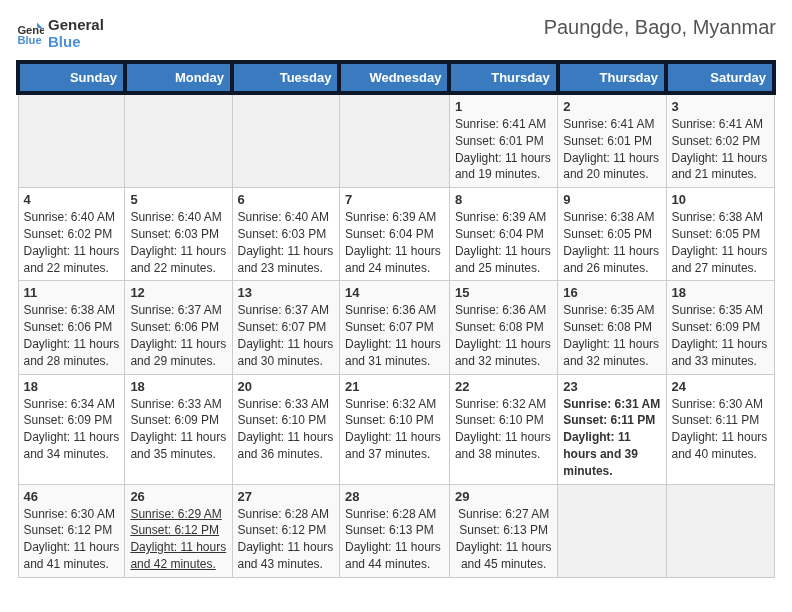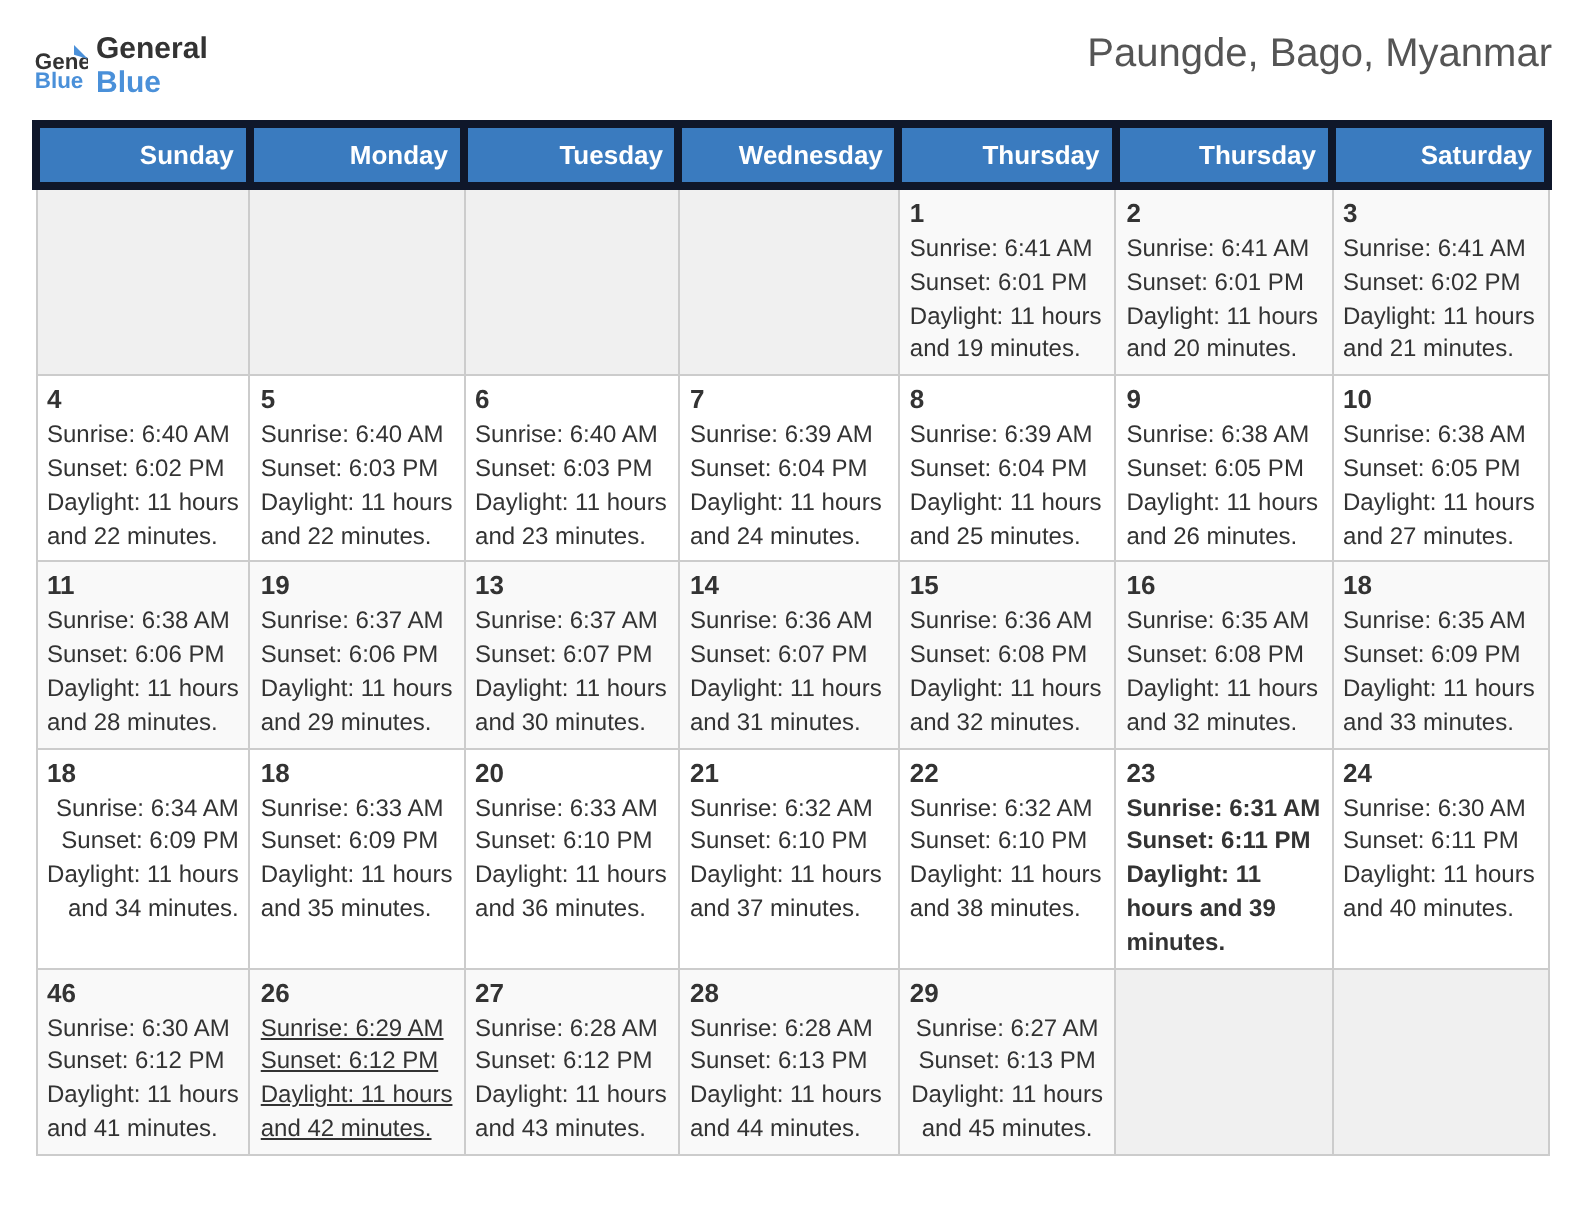--- a/index.html
+++ b/index.html
@@ -180,21 +180,21 @@
         </td>
       </tr>
       <tr>
         <td>
           <span class="day-num">11</span>
           <div class="day-info" style="white-space: pre-line;">Sunrise: 6:38 AM
 Sunset: 6:06 PM
 Daylight: 11 hours and 28 minutes.</div>
         </td>
         <td>
-          <span class="day-num">19</span>
+          <span class="day-num">12</span>
           <div class="day-info" style="white-space: pre-line;">Sunrise: 6:37 AM
 Sunset: 6:06 PM
 Daylight: 11 hours and 29 minutes.</div>
         </td>
         <td>
           <span class="day-num">13</span>
           <div class="day-info" style="white-space: pre-line;">Sunrise: 6:37 AM
 Sunset: 6:07 PM
 Daylight: 11 hours and 30 minutes.</div>
         </td>
@@ -219,21 +219,21 @@
         <td>
           <span class="day-num">18</span>
           <div class="day-info" style="white-space: pre-line;">Sunrise: 6:35 AM
 Sunset: 6:09 PM
 Daylight: 11 hours and 33 minutes.</div>
         </td>
       </tr>
       <tr>
         <td>
           <span class="day-num">18</span>
-          <div class="day-info" style="white-space: pre-line; text-align: right;">Sunrise: 6:34 AM
+          <div class="day-info" style="white-space: pre-line;">Sunrise: 6:34 AM
 Sunset: 6:09 PM
 Daylight: 11 hours and 34 minutes.</div>
         </td>
         <td>
           <span class="day-num">18</span>
           <div class="day-info" style="white-space: pre-line;">Sunrise: 6:33 AM
 Sunset: 6:09 PM
 Daylight: 11 hours and 35 minutes.</div>
         </td>
         <td>

